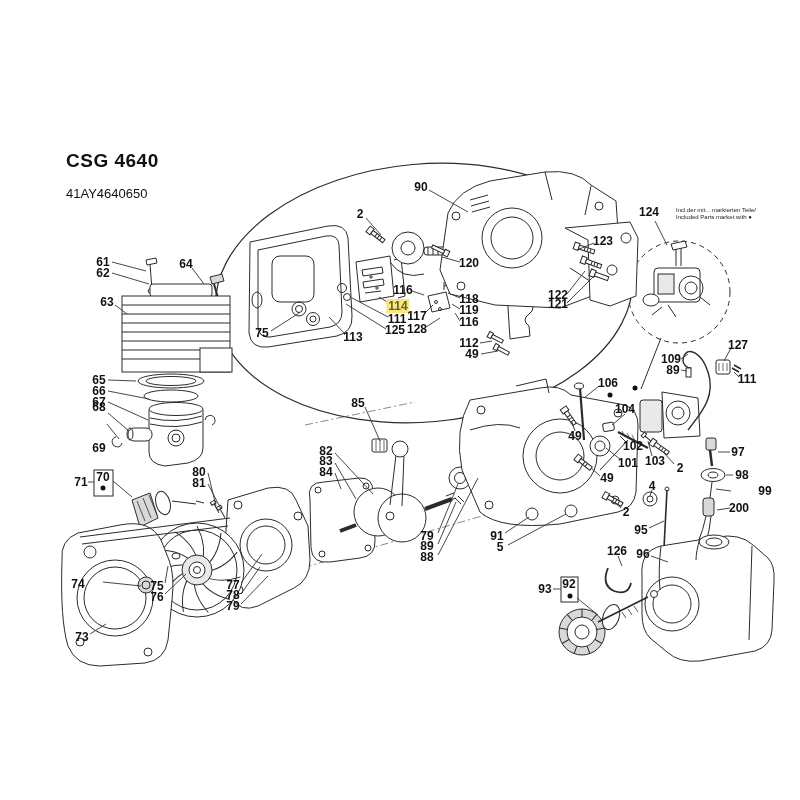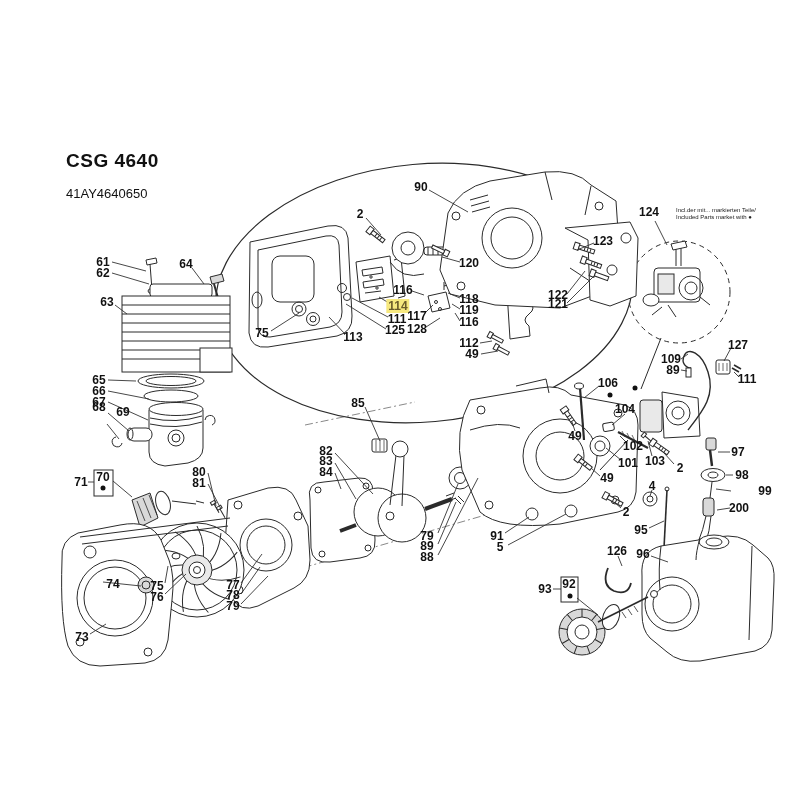--- a/index.html
+++ b/index.html
@@ -373,26 +373,26 @@
   <div id="callouts">
       <div class="callout" style="left: 103px; top: 262px;">61</div>
       <div class="callout" style="left: 103px; top: 273px;">62</div>
       <div class="callout" style="left: 186px; top: 264px;">64</div>
       <div class="callout" style="left: 107px; top: 302px;">63</div>
       <div class="callout" style="left: 262px; top: 333px;">75</div>
       <div class="callout" style="left: 99px; top: 380px;">65</div>
       <div class="callout" style="left: 99px; top: 391px;">66</div>
       <div class="callout" style="left: 99px; top: 402px;">67</div>
       <div class="callout" style="left: 99px; top: 407px;">68</div>
-      <div class="callout" style="left: 99px; top: 412px; margin-left: 24px;">69</div>
+      <div class="callout" style="left: 99px; top: 448px;">69</div>
       <div class="callout" style="left: 81px; top: 482px;">71</div>
       <div class="callout" style="left: 103px; top: 477px;">70</div>
       <div class="callout" style="left: 199px; top: 472px;">80</div>
       <div class="callout" style="left: 199px; top: 483px;">81</div>
-      <div class="callout" style="left: 113px; top: 584px;">74</div>
+      <div class="callout" style="left: 78px; top: 584px;">74</div>
       <div class="callout" style="left: 157px; top: 586px;">75</div>
       <div class="callout" style="left: 157px; top: 597px;">76</div>
       <div class="callout" style="left: 82px; top: 637px;">73</div>
       <div class="callout" style="left: 233px; top: 585px;">77</div>
       <div class="callout" style="left: 233px; top: 595px;">78</div>
       <div class="callout" style="left: 233px; top: 606px;">79</div>
       <div class="callout" style="left: 421px; top: 187px; text-align: center;">90</div>
       <div class="callout" style="left: 360px; top: 214px;">2</div>
       <div class="callout" style="left: 603px; top: 241px;">123</div>
       <div class="callout" style="left: 469px; top: 263px;">120</div>

